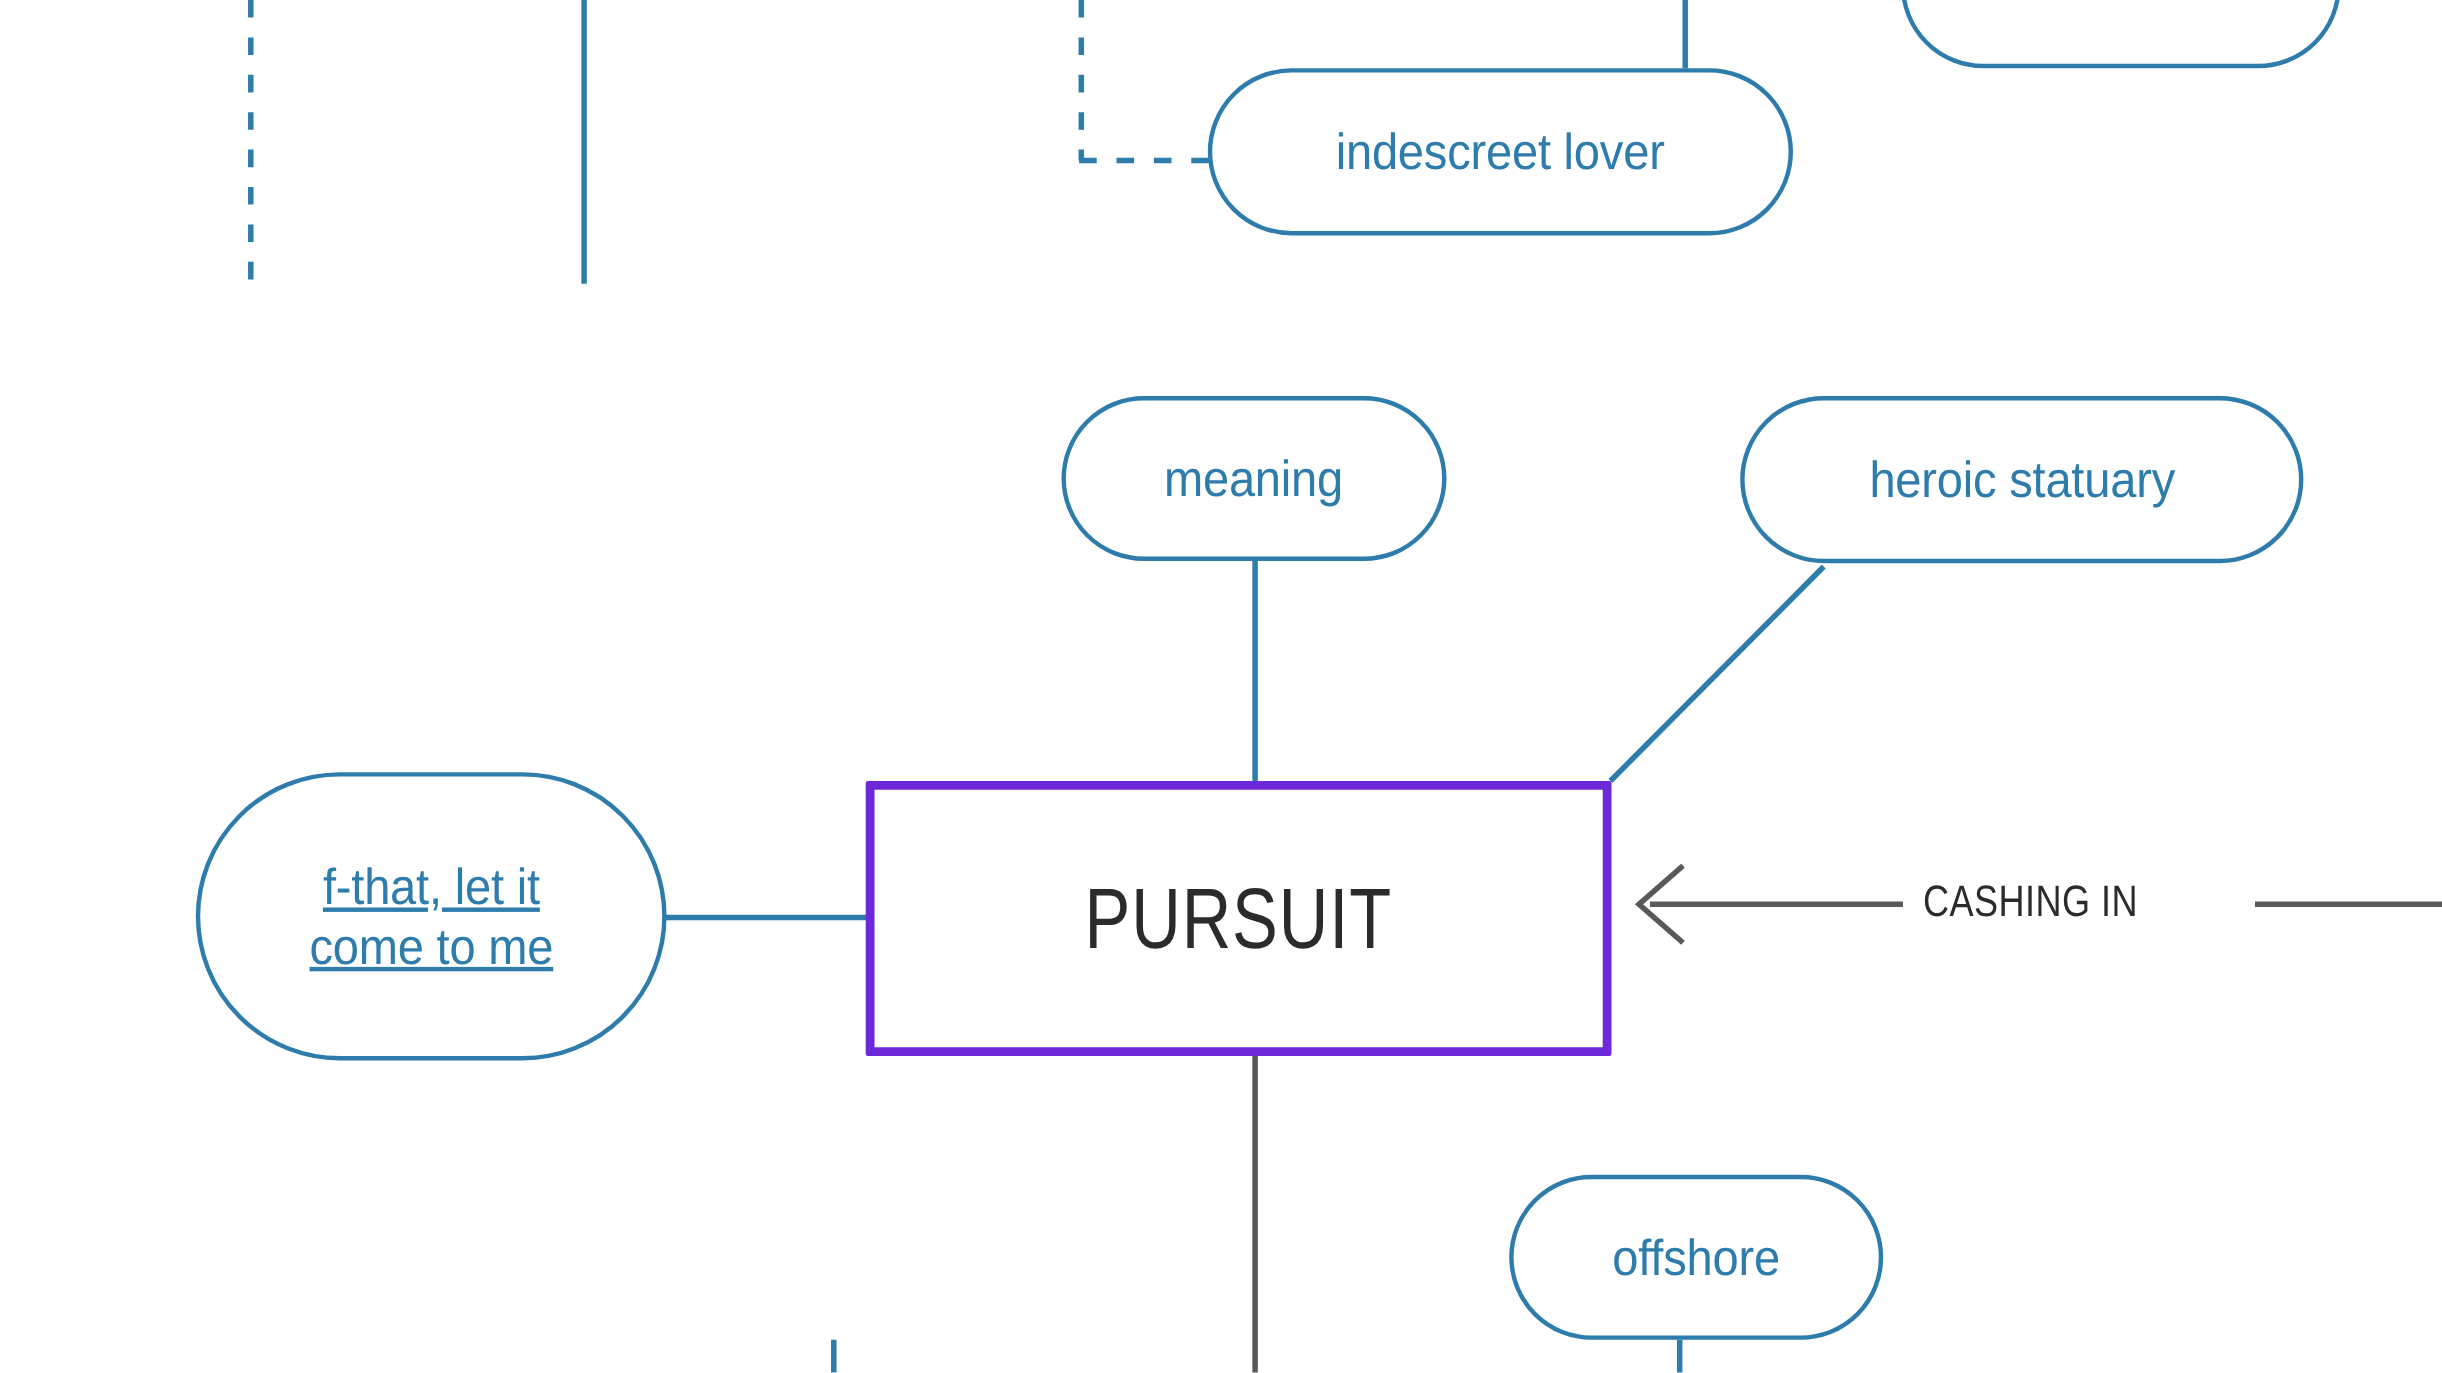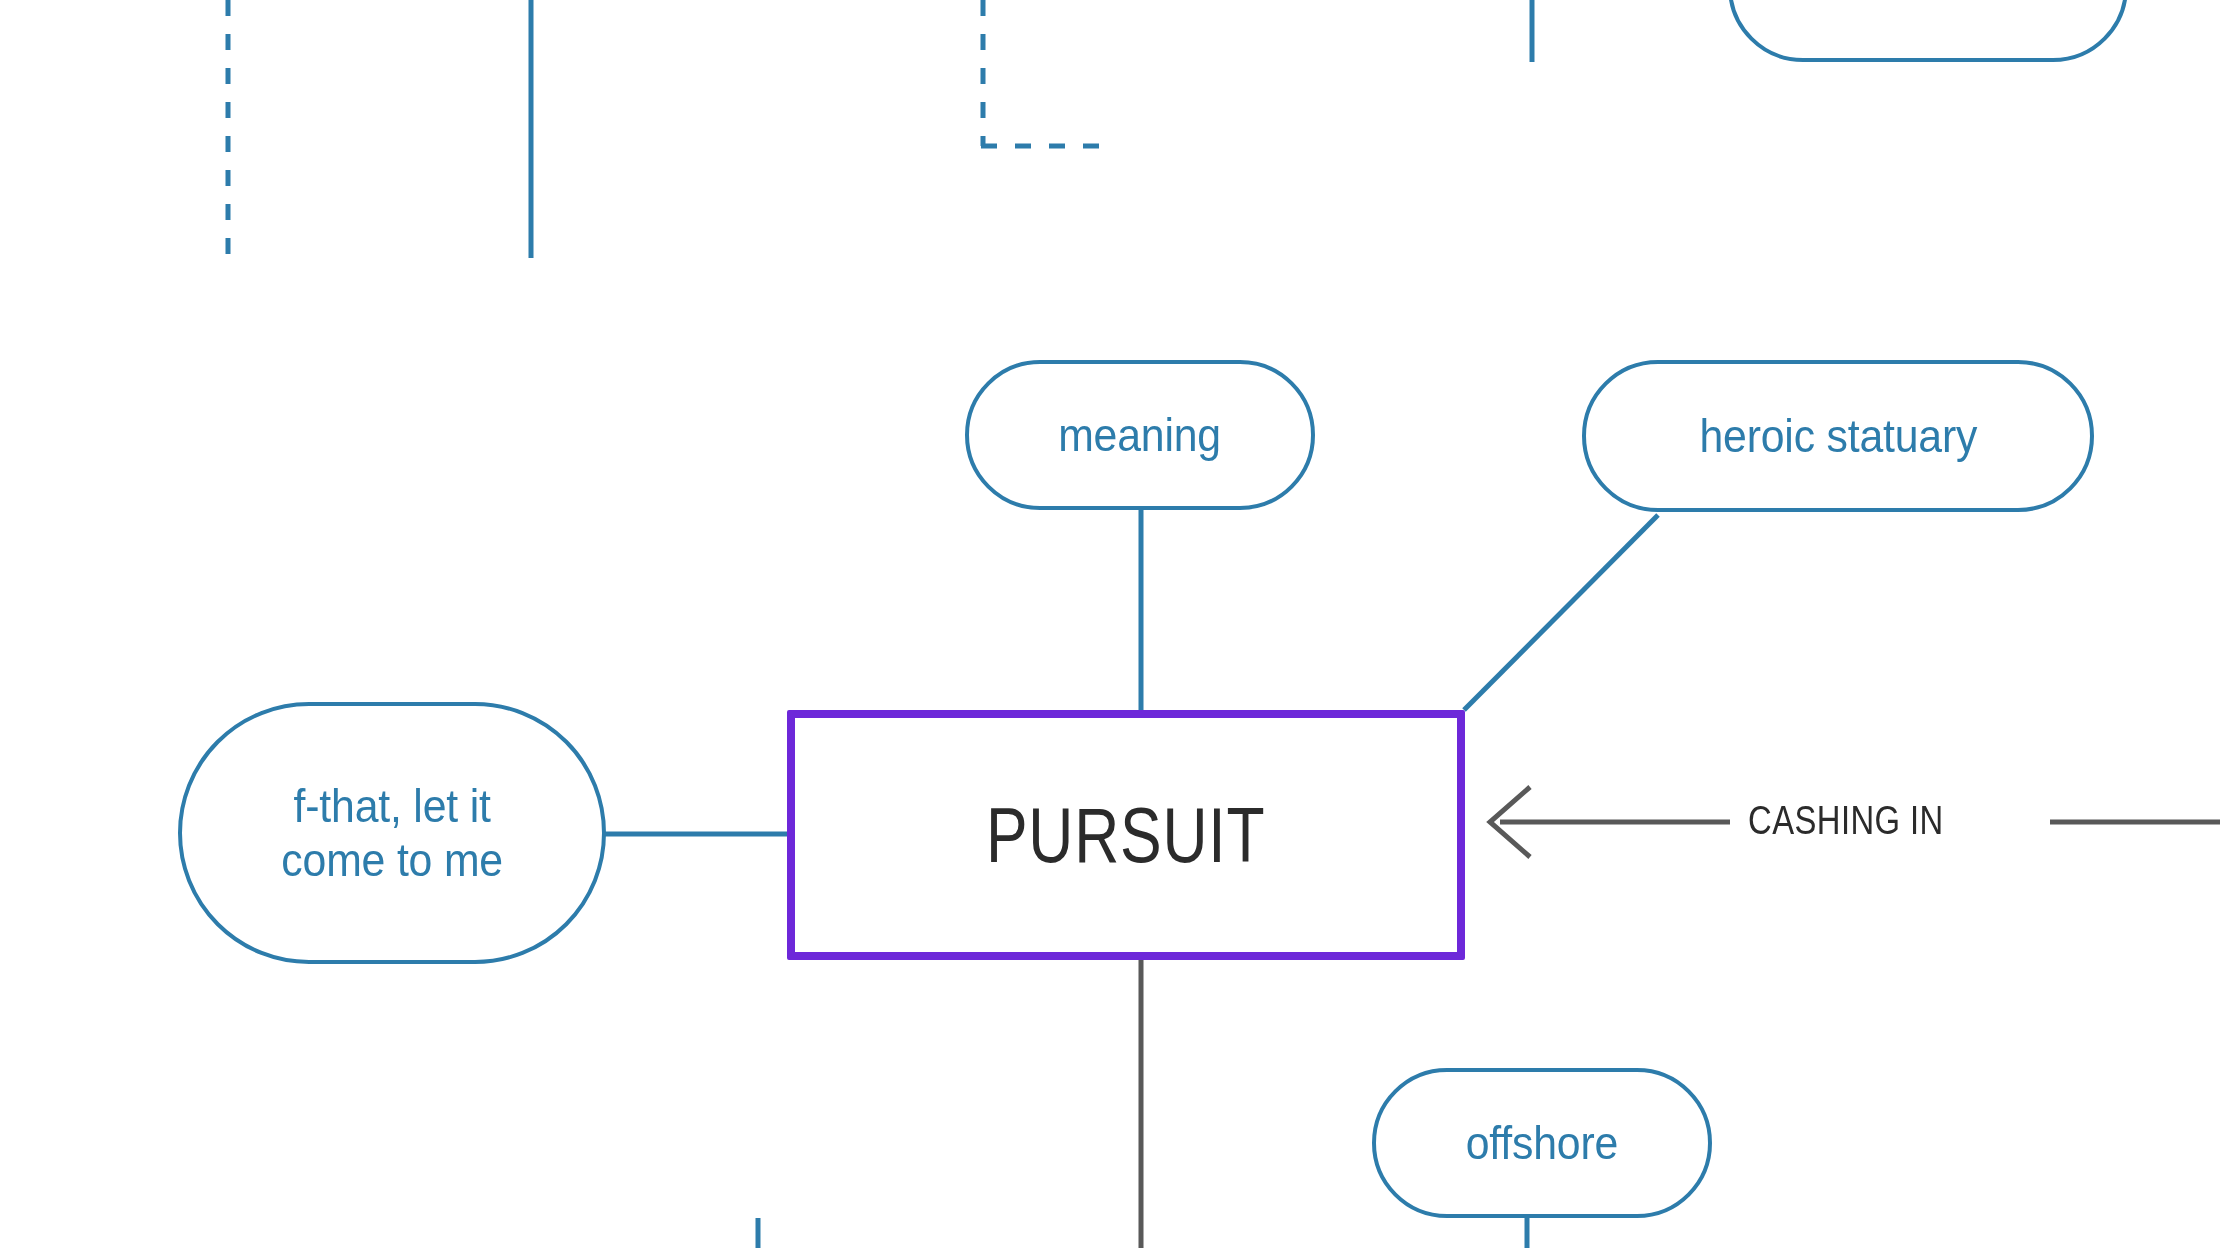--- a/index.html
+++ b/index.html
@@ -117,31 +117,34 @@
 
     <line x1="758" y1="1218" x2="758" y2="1248" stroke="#2d7cab" stroke-width="5"></line>
 
     <line x1="1527" y1="1218" x2="1527" y2="1248" stroke="#2d7cab" stroke-width="5"></line>
   </svg>
 
   <div class="node pill" style="left:1728px; top:-88px; width:400px; height:150px;">
     <span class="label"></span>
   </div>
 
+  <div class="node pill" style="left:1098px; top:62px; width:532px; height:152px;">
+    <span class="label">indescreet lover</span>
+  </div>
 
 
   <div class="node pill" style="left:1582px; top:360px; width:512px; height:152px;">
     <span class="label">heroic statuary</span>
   </div>
 
   <div class="node pill" style="left:965px; top:360px; width:350px; height:150px;">
     <span class="label">meaning</span>
   </div>
 
-  <div class="node pill multiline" style="left:178px; top:702px; width:428px; height:262px;">
+  <div class="node pill multiline" style="left:178px; top:702px; width:428px; height:262px;text-decoration:underline;">
     <span class="label">f-that, let it<br>come to me</span>
   </div>
 
   <div class="node boxnode" style="left:787px; top:710px; width:678px; height:250px;">
     <span class="label">PURSUIT</span>
   </div>
 
   <div class="edge-label" style="left:1735px; top:800px;">
     <span>CASHING IN</span>
   </div>

